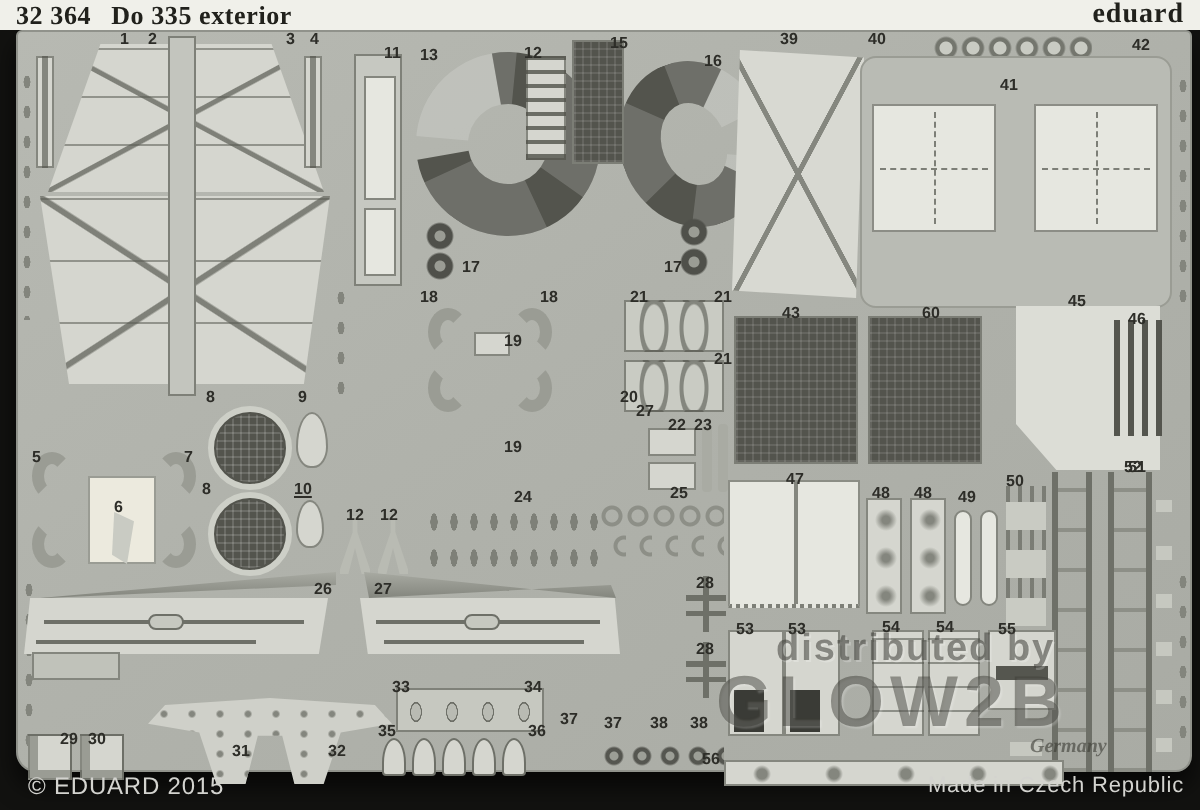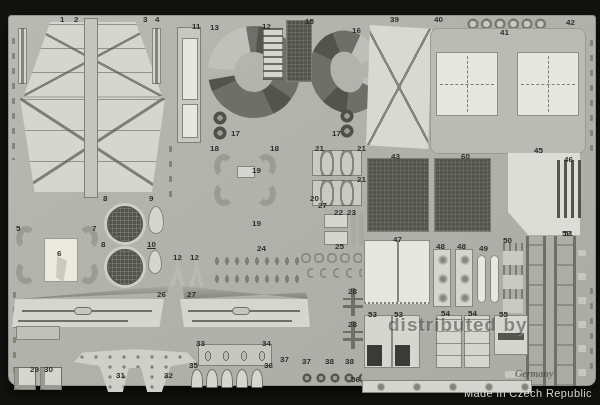--- a/index.html
+++ b/index.html
@@ -48,20 +48,27 @@
     color:rgba(58,58,52,.48);letter-spacing:3px;text-shadow:1px 1px 1px rgba(255,255,255,.20);white-space:nowrap;}
   .wm3{position:absolute;left:185px;top:58px;font:italic 700 10px "Liberation Serif",serif;color:rgba(58,58,52,.6);}
   
   .footer-text{position:absolute;z-index:25;font:12px "Liberation Sans",sans-serif;color:var(--c-footer_text);letter-spacing:.4px;}
 </style>
 </head>
 <body>
 
 <div id="stage">
 
+  <div id="header-bar">
+    <div class="hdr-left">
+      <span>32 364</span>
+      <span>Do 335 exterior</span>
+    </div>
+    <span class="brand">eduard</span>
+  </div>
 
   <div id="fret-sheet"></div>
 
   <div id="fret-layer">
 
     <div class="drops" style="left:9px;top:34px;width:9px;height:126px;"></div>
     <div class="drops" style="left:10px;top:288px;width:9px;height:88px;"></div>
     <div class="drops" style="left:166px;top:142px;width:9px;height:64px;"></div>
     <div class="drops" style="left:587px;top:36px;width:9px;height:118px;"></div>
     <div class="drops" style="left:587px;top:284px;width:9px;height:92px;"></div>
@@ -291,21 +298,21 @@
       <span class="lbl" style="left: 74px; top: 16px;">2</span>
       <span class="lbl" style="left: 143px; top: 16px;">3</span>
       <span class="lbl" style="left: 155px; top: 16px;">4</span>
       <span class="lbl" style="left: 192px; top: 23px;">11</span>
       <span class="lbl" style="left: 210px; top: 24px;">13</span>
       <span class="lbl" style="left: 262px; top: 23px;">12</span>
       <span class="lbl" style="left: 305px; top: 18px;">15</span>
       <span class="lbl" style="left: 352px; top: 27px;">16</span>
       <span class="lbl" style="left: 390px; top: 16px;">39</span>
       <span class="lbl" style="left: 434px; top: 16px;">40</span>
-      <span class="lbl" style="left: 500px; top: 29px;">41</span>
+      <span class="lbl" style="left: 500px; top: 39px;">41</span>
       <span class="lbl" style="left: 566px; top: 19px;">42</span>
       <span class="lbl" style="left: 231px; top: 130px;">17</span>
       <span class="lbl" style="left: 332px; top: 130px;">17</span>
       <span class="lbl" style="left: 210px; top: 145px;">18</span>
       <span class="lbl" style="left: 270px; top: 145px;">18</span>
       <span class="lbl" style="left: 252px; top: 167px;">19</span>
       <span class="lbl" style="left: 315px; top: 145px;">21</span>
       <span class="lbl" style="left: 357px; top: 145px;">21</span>
       <span class="lbl" style="left: 357px; top: 176px;">21</span>
       <span class="lbl" style="left: 310px; top: 195px;">20</span>
@@ -354,18 +361,20 @@
       <span class="lbl" style="left: 116px; top: 372px;">31</span>
       <span class="lbl" style="left: 144px; top: 372px; padding-left: 20px;">32</span>
       <span class="lbl" style="left: 302px; top: 358px;">37</span>
       <span class="lbl" style="left: 325px; top: 358px;">38</span>
       <span class="lbl" style="left: 345px; top: 358px;">38</span>
       <span class="lbl" style="left: 351px; top: 376px;">56</span>
     </div>
 
   <div id="watermark">
     <div class="wm1">distributed by</div>
+    <div class="wm2">GLOW2B</div>
     <div class="wm3">Germany</div>
   </div>
 
+  <div class="footer-text" style="left:14px;top:386px;">© EDUARD 2015</div>
   <div class="footer-text" style="right:8px;top:387px;font-size:11px;">Made in Czech Republic</div>
 
 </div>
 
 </body></html>

